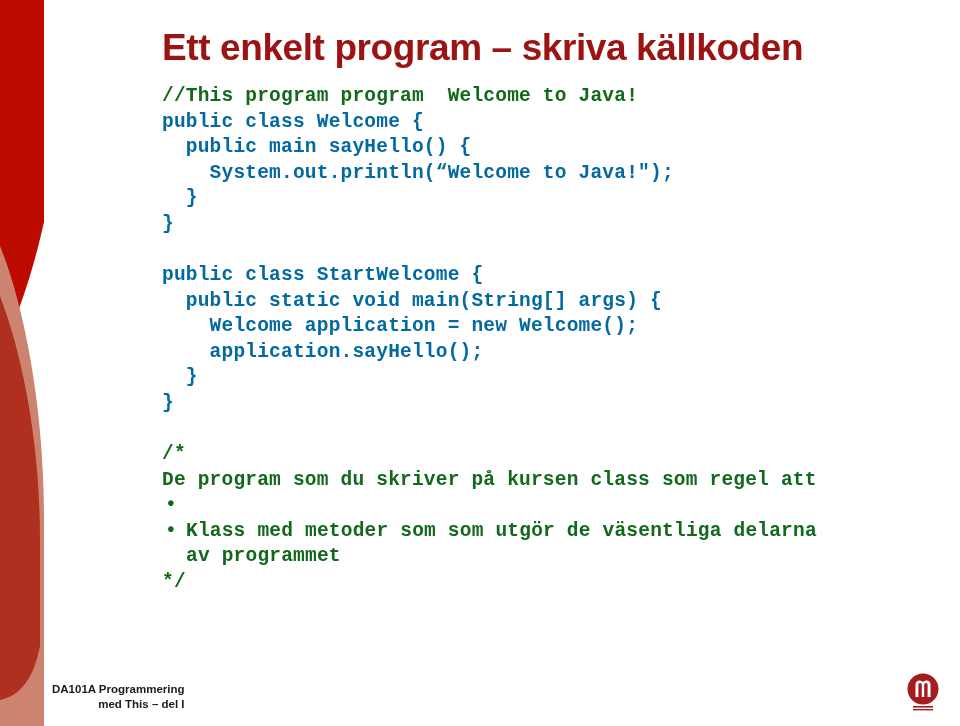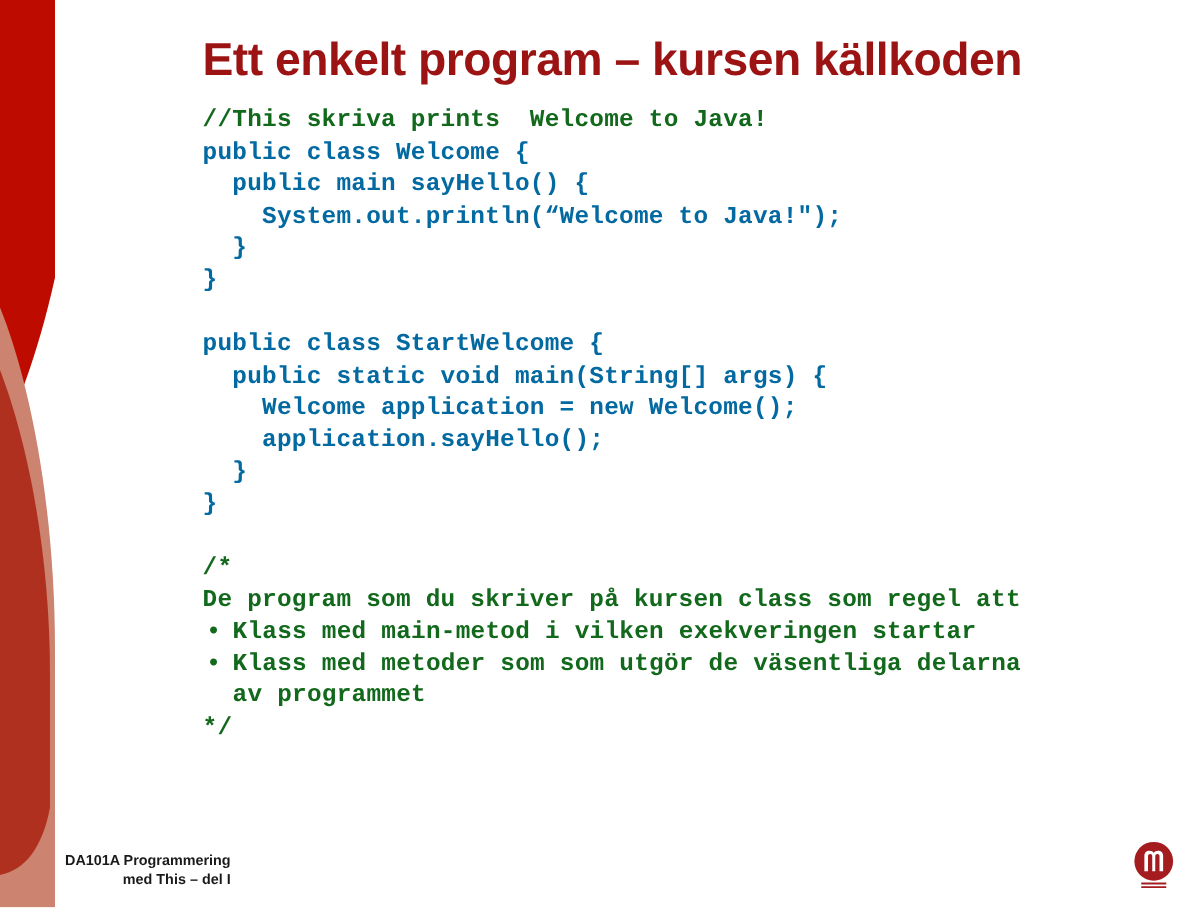--- a/index.html
+++ b/index.html
@@ -113,26 +113,26 @@
 <div class="slide">
 
   <div class="edge-deco">
     <svg width="44" height="726" viewBox="0 0 44 726" xmlns="http://www.w3.org/2000/svg">
       <path d="M0 0 L44 0 L44 222 C30 285 12 330 0 352 Z" fill="#BE0B00"></path>
       <path d="M0 726 L0 246 C22 300 44 400 44 520 L44 726 Z" fill="#CC8370"></path>
       <path d="M0 700 L0 296 C20 348 40 436 40 540 L40 646 C34 678 20 696 0 700 Z" fill="#B0301F"></path>
     </svg>
   </div>
 
-  <div class="title">Ett enkelt program – kursen källkoden</div>
+  <div class="title">Ett enkelt program – skriva källkoden</div>
 
   <div class="code-area">
 
     <div>
-      <div class="code-line comment">//This skriva prints  Welcome to Java!</div>
+      <div class="code-line comment">//This program program  Welcome to Java!</div>
       <div class="code-line">public class Welcome {</div>
       <div class="code-line">  public main sayHello() {</div>
       <div class="code-line">    System.out.println(“Welcome to Java!");</div>
       <div class="code-line">  }</div>
       <div class="code-line">}</div>
     </div>
 
     <div class="gap-md"></div>
 
     <div>
@@ -145,21 +145,20 @@
     </div>
 
     <div class="gap-md"></div>
 
     <div class="cmt-block">
       <div class="code-line">/*</div>
       <div class="code-line">De program som du skriver på kursen class som regel att</div>
 
       <div class="bullet-row">
         <span class="bullet-dot">•</span>
-        <span class="code-line bullet-text">Klass med main-metod i vilken exekveringen startar</span>
       </div>
 
       <div class="bullet-row">
         <span class="bullet-dot">•</span>
         <span>
           <span class="code-line bullet-text">Klass med metoder som som utgör de väsentliga delarna</span>
           <span class="code-line bullet-text">av programmet</span>
         </span>
       </div>
 

